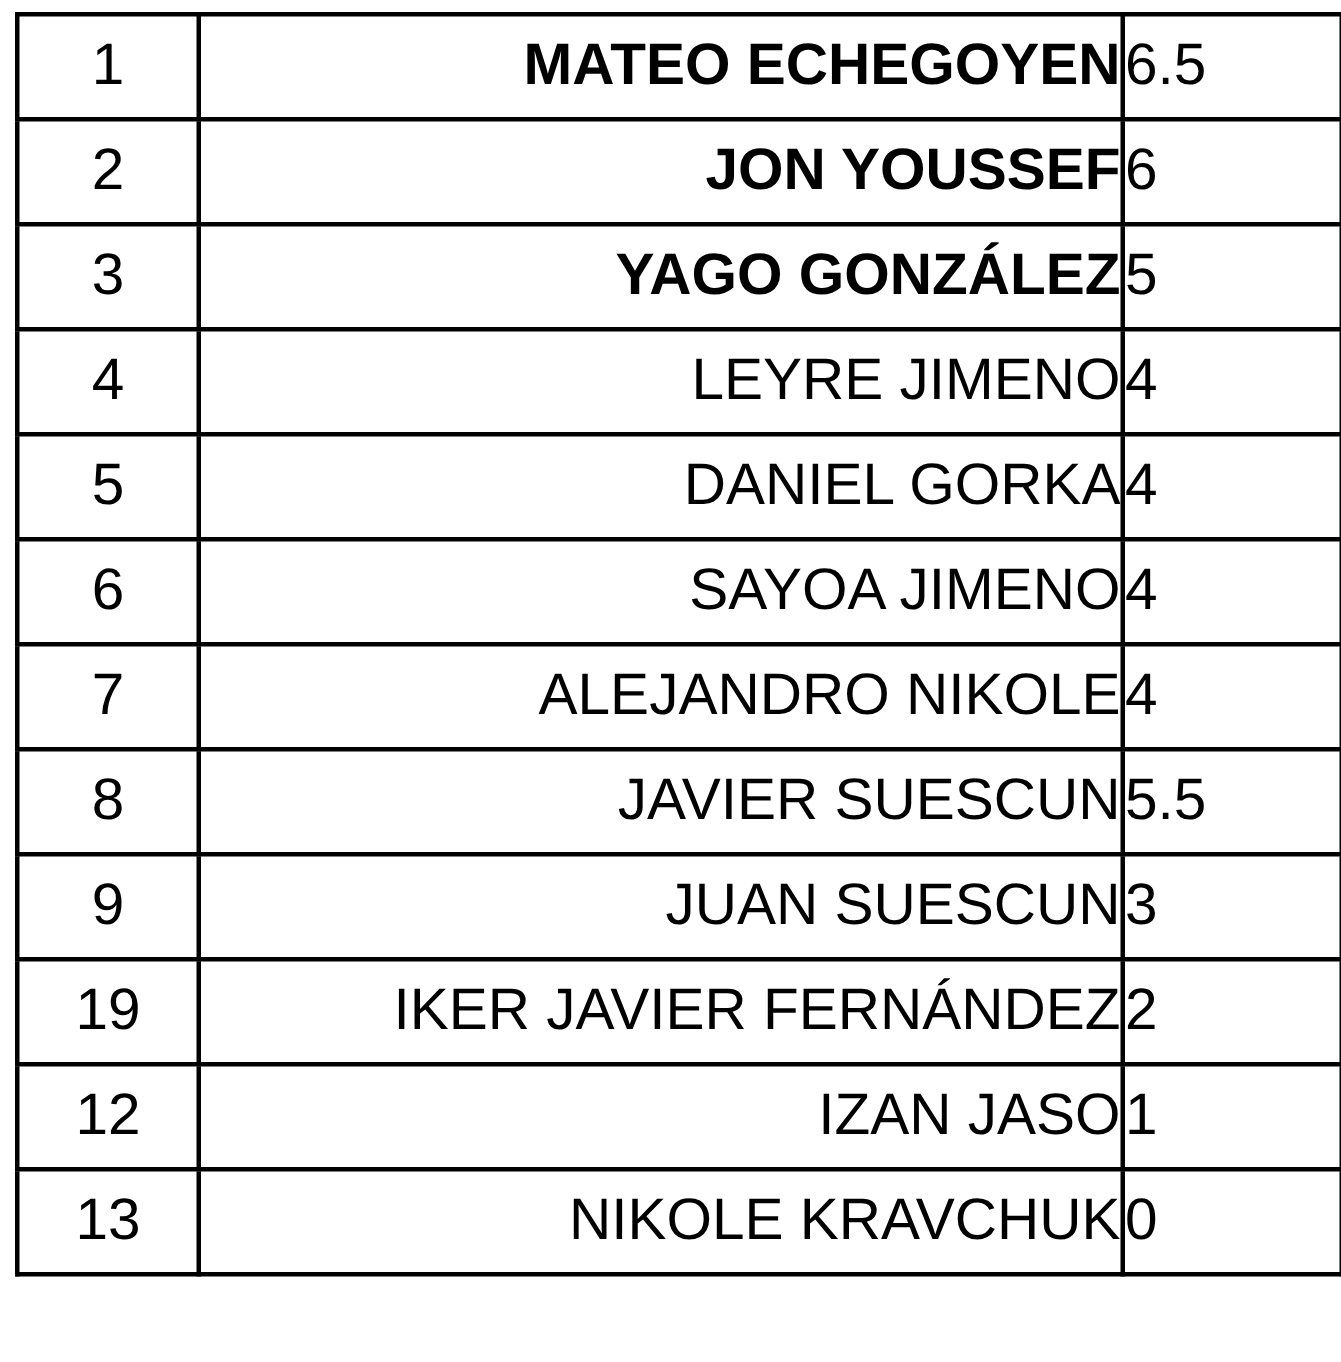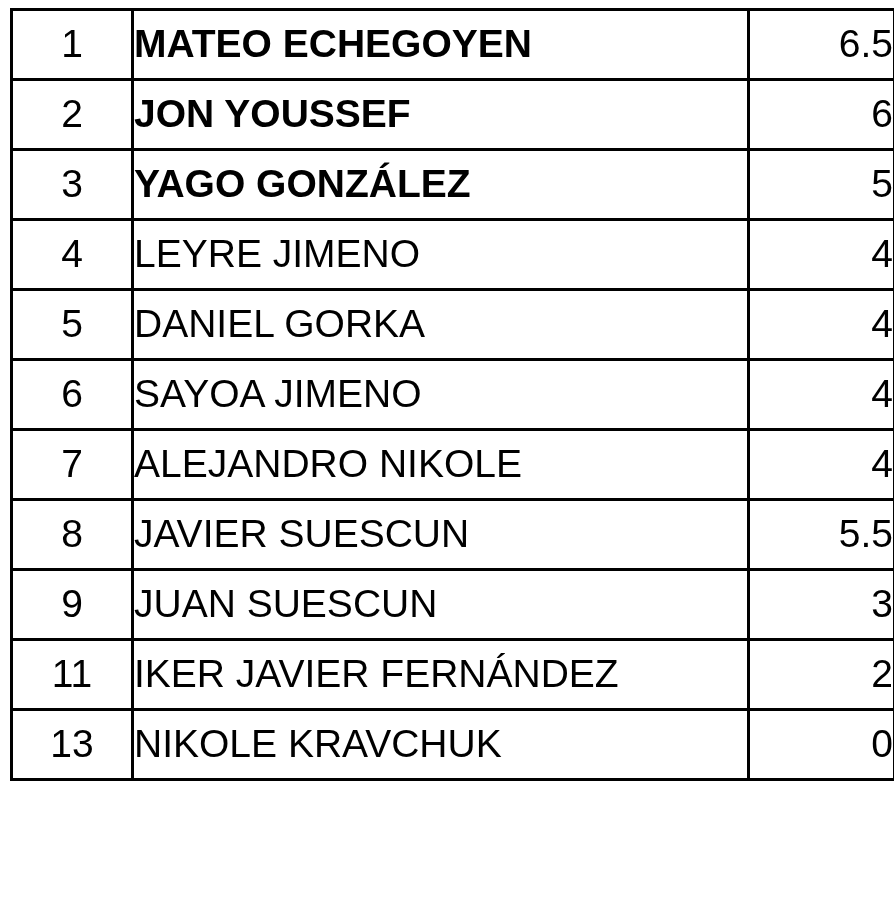--- a/index.html
+++ b/index.html
@@ -36,29 +36,29 @@
     line-height: 1.05;
     background: #ffffff;
   }
   td.rank {
     width: 118px;
     text-align: center;
     font-weight: 400;
   }
   td.name {
     width: 613px;
-    text-align: left;
+    text-align: right;
     padding-left: 14px;
     font-weight: 400;
     white-space: nowrap;
     overflow: hidden;
   }
   td.points {
     width: 143px;
-    text-align: right;
+    text-align: left;
     font-weight: 400;
   }
   tr.highlight td.name {
     font-weight: bold;
   }
 </style>
 </head>
 <body>
 
 <div class="sheet">
@@ -103,23 +103,28 @@
           <td class="rank">8</td>
           <td class="name">JAVIER SUESCUN</td>
           <td class="points">5.5</td>
         </tr>
         <tr>
           <td class="rank">9</td>
           <td class="name">JUAN SUESCUN</td>
           <td class="points">3</td>
         </tr>
         <tr>
-          <td class="rank">11</td>
+          <td class="rank">19</td>
           <td class="name">IKER JAVIER FERNÁNDEZ</td>
           <td class="points">2</td>
+        </tr>
+        <tr>
+          <td class="rank">12</td>
+          <td class="name">IZAN JASO</td>
+          <td class="points">1</td>
         </tr>
         <tr>
           <td class="rank">13</td>
           <td class="name">NIKOLE KRAVCHUK</td>
           <td class="points">0</td>
         </tr>
       </tbody>
   </table>
 
 </div>

